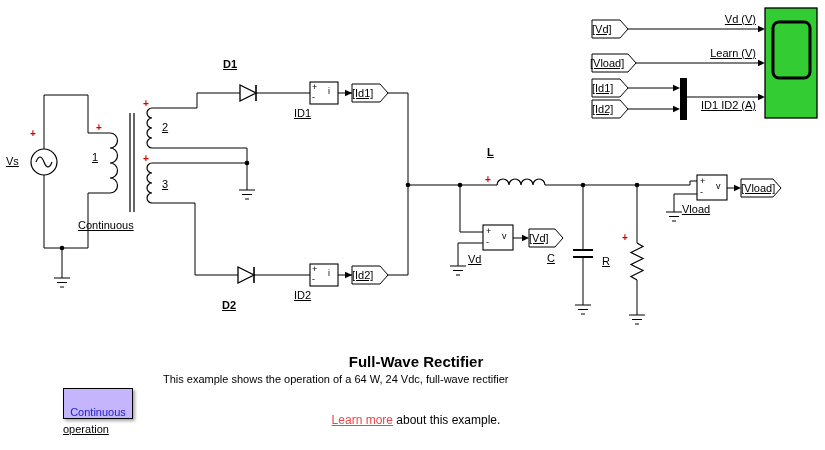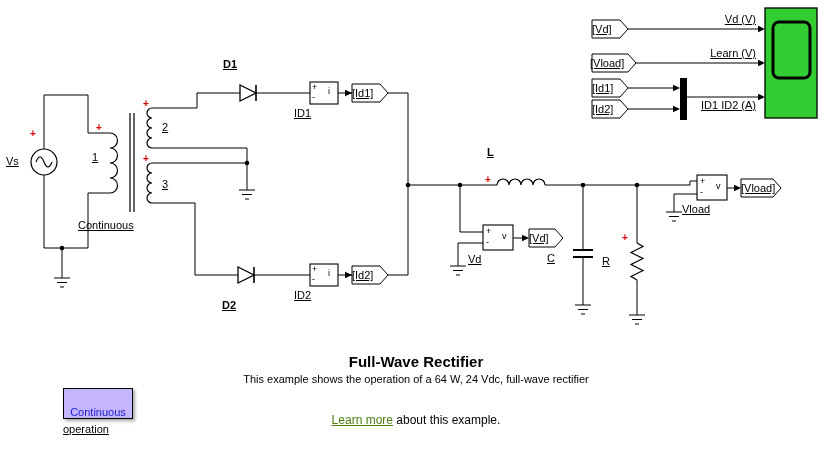--- a/index.html
+++ b/index.html
@@ -6,23 +6,23 @@
   html,body { background:#fff; font-family:"Liberation Sans", sans-serif; }
   #canvas { position:relative; width:825px; height:450px; background:#fff; overflow:hidden; }
   #canvas svg { position:absolute; left:0; top:0; }
   .lbl { position:absolute; font-size:11px; line-height:13px; color:#000; white-space:nowrap;text-decoration:underline; }
   .c { text-align:left; }
   .r { text-align:right; }
   .b { font-weight:bold; }
   .port { position:absolute; font-size:9px; line-height:9px; color:#000; }
   .rplus { position:absolute; font-size:10px; line-height:10px; font-weight:bold; color:#d40000; }
   .title { position:absolute; font-size:15px; font-weight:bold; text-align:center; color:#000; white-space:nowrap; }
-  .desc { position:absolute; font-size:11px; line-height:14px; text-align:center; color:#000; white-space:nowrap; }
+  .desc { position:absolute; font-size:11px; line-height:14px; color:#000; white-space:nowrap; }
   .learn { position:absolute; font-size:12px; text-align:center; color:#000; white-space:nowrap; }
-  .learn .link { color:#4d7c0f; text-decoration:underline; cursor:pointer; }
+  .learn .link { color:#ef4444; text-decoration:underline; cursor:pointer; }
   #powergui-box { position:absolute; left:63px; top:388px; width:70px; height:31px; background:#c4b5fd;
                   border:1px solid #000; box-shadow:2px 2px 3px rgba(0,0,0,.35);
                   display:flex; align-items:flex-end; justify-content:center; cursor:pointer; }
   #powergui-box .mode { font-size:11px; color:#2222cc; }
 </style>
 </head>
 <body>
 
 <div id="canvas">
 

